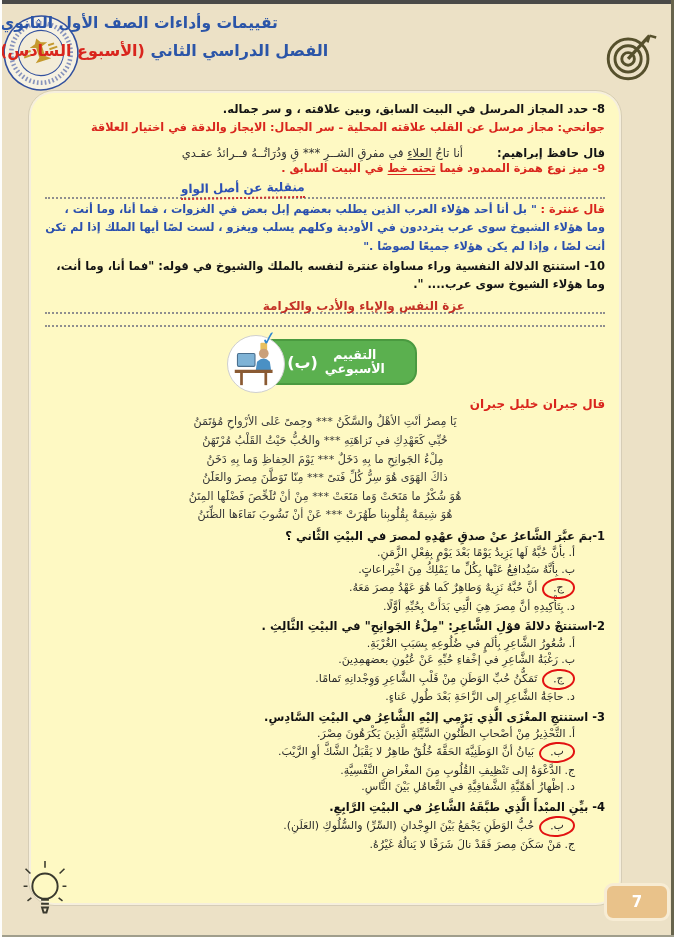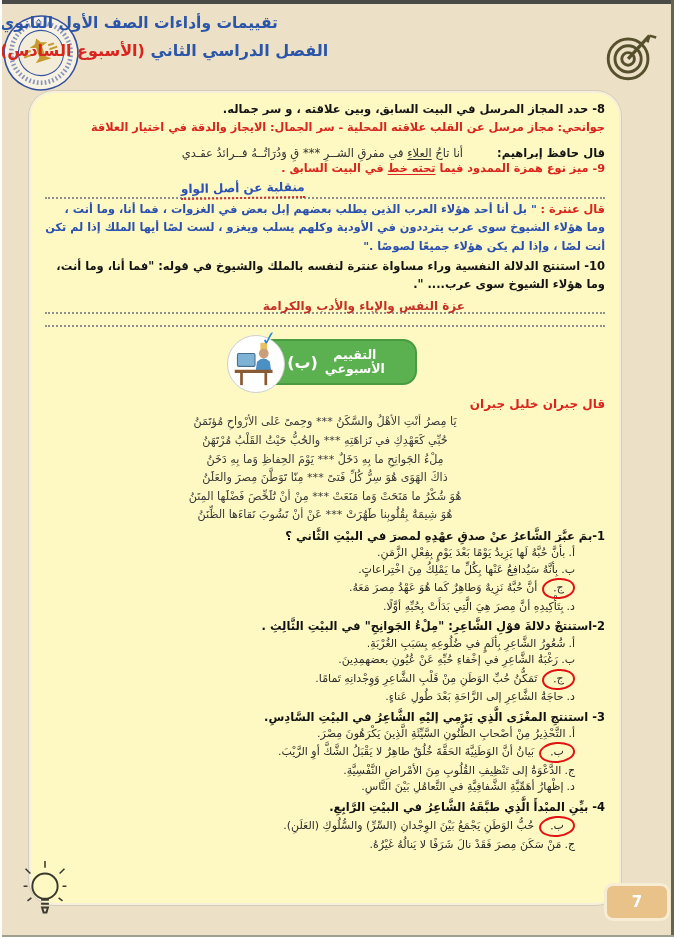--- a/index.html
+++ b/index.html
@@ -203,21 +203,21 @@
     <div class="q-opt"><span class="opt-letter">أ.</span><span>شُعُورُ الشَّاعِرِ بِألَمٍ في ضُلُوعِهِ بِسَبَبِ الغُرْبَةِ.</span></div>
     <div class="q-opt"><span class="opt-letter">ب.</span><span>رَغْبَةُ الشَّاعِرِ في إخْفاءِ حُبِّهِ عَنْ عُيُونِ بعضهمِدِينَ.</span></div>
     <div class="q-opt"><span class="opt-letter circled">ج.</span><span>تَمَكُّنُ حُبِّ الوَطَنِ مِنْ قَلْبِ الشَّاعِرِ وَوِجْدانِهِ تَمامًا.</span></div>
     <div class="q-opt"><span class="opt-letter">د.</span><span>حاجَةُ الشَّاعِرِ إلى الرَّاحَةِ بَعْدَ طُولِ عَناءٍ.</span></div>
   </div>
 
   <div class="question">
     <div class="q-stem">3- استنتجِ المغْزَى الَّذِي يَرْمِي إليْهِ الشَّاعِرُ في البيْتِ السَّادِسِ.</div>
     <div class="q-opt"><span class="opt-letter">أ.</span><span>التَّحْذِيرُ مِنْ أصْحابِ الظُّنُونِ السَّيِّئَةِ الَّذِينَ يَكْرَهُونَ مِصْرَ.</span></div>
     <div class="q-opt"><span class="opt-letter circled">ب.</span><span>بَيانُ أنَّ الوَطَنِيَّةَ الحَقَّةَ خُلُقٌ طاهِرٌ لا يَقْبَلُ الشَّكَّ أوِ الرَّيْبَ.</span></div>
-    <div class="q-opt"><span class="opt-letter">ج.</span><span>الدَّعْوَةُ إلى تَنْظِيفِ القُلُوبِ مِنَ الأمْراضِ النَّفْسِيَّةِ.</span></div>
+    <div class="q-opt"><span class="opt-letter">ج.</span><span>الدَّعْوَةُ إلى تَنْظِيفِ القُلُوبِ مِنَ المغْراضِ النَّفْسِيَّةِ.</span></div>
     <div class="q-opt"><span class="opt-letter">د.</span><span>إظْهارُ أهَمِّيَّةِ الشَّفافِيَّةِ في التَّعامُلِ بَيْنَ النَّاسِ.</span></div>
   </div>
 
   <div class="question">
     <div class="q-stem">4- بيِّنِ المبْدأَ الَّذِي طبَّقَهُ الشَّاعِرُ في البيْتِ الرَّابِعِ.</div>
     <div class="q-opt"><span class="opt-letter circled">ب.</span><span>حُبُّ الوَطَنِ يَجْمَعُ بَيْنَ الوِجْدانِ (السِّرِّ) والسُّلُوكِ (العَلَنِ).</span></div>
     <div class="q-opt"><span class="opt-letter">ج.</span><span>مَنْ سَكَنَ مِصرَ فَقَدْ نالَ شَرَفًا لا يَنالُهُ غَيْرُهُ.</span></div>
   </div>
 
 </div>

